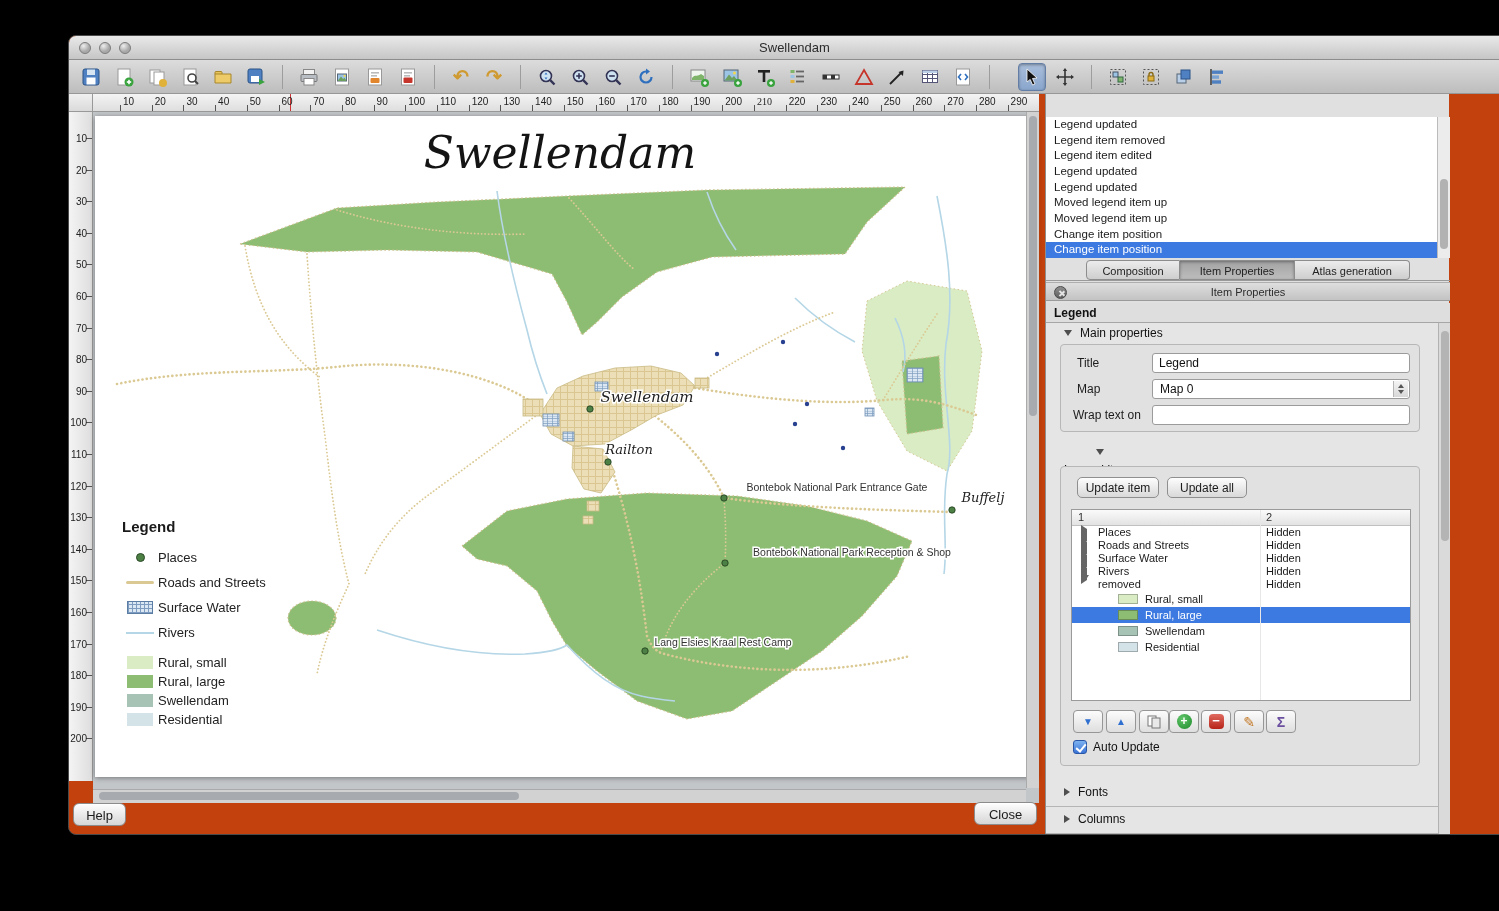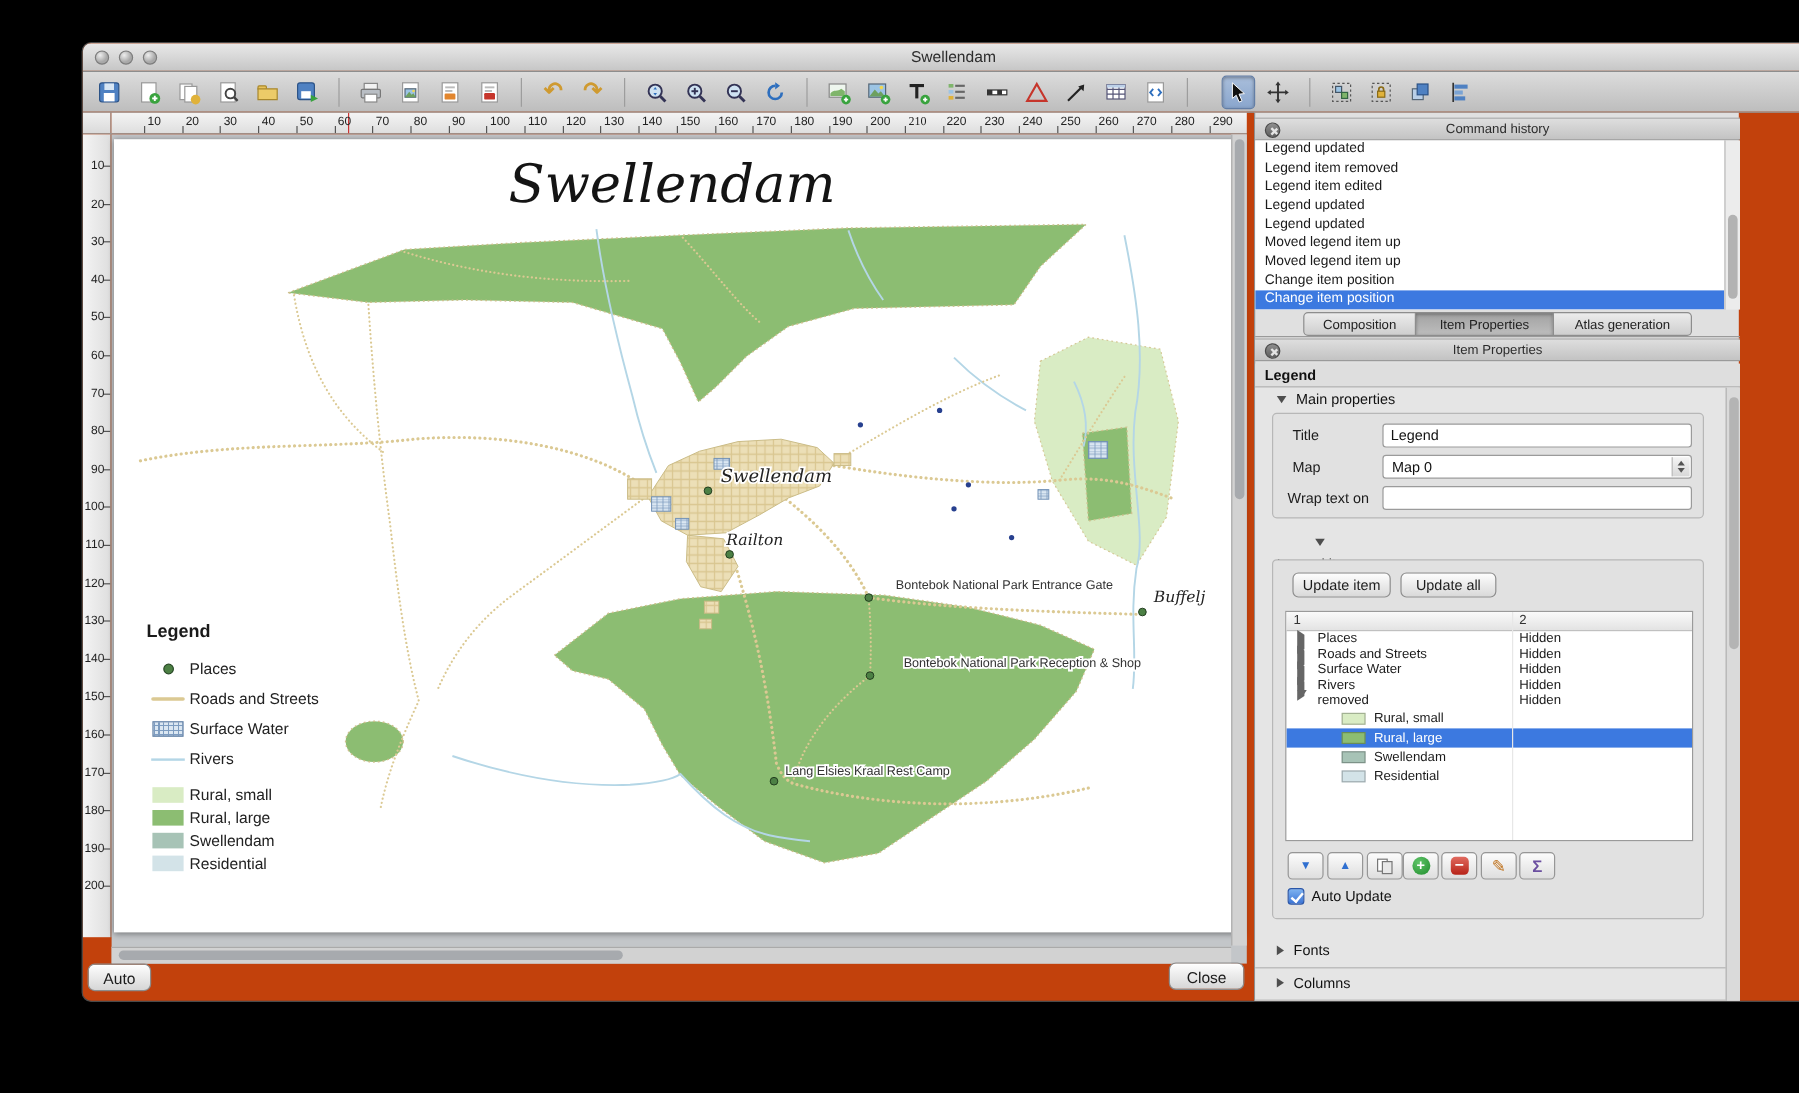--- a/index.html
+++ b/index.html
@@ -604,29 +604,25 @@
       </div>
     </div>
     <div class="vscroll">
         <div class="thumb"></div>
       </div>
     <div class="hscroll">
         <div class="thumb"></div>
       </div>
   </div>
 
-  <button class="btn-mac" style="left:4px;top:767px;width:53px;">Auto</button>
+  <button class="btn-mac" style="left:4px;top:767px;width:53px;">Help</button>
   <button class="btn-mac" style="left:905px;top:766px;width:63px;">Close</button>
 
   <div class="panel">
 
-    <div class="subheader" style="top:4px;">
-      <span class="close-badge"></span>
-      <span>Command history</span>
-    </div>
     <div class="cmd-list">
       <div class="cmd-row">Legend updated</div>
       <div class="cmd-row">Legend item removed</div>
       <div class="cmd-row">Legend item edited</div>
       <div class="cmd-row">Legend updated</div>
       <div class="cmd-row">Legend updated</div>
       <div class="cmd-row">Moved legend item up</div>
       <div class="cmd-row">Moved legend item up</div>
       <div class="cmd-row">Change item position</div>
       <div class="cmd-row selected">Change item position</div>

